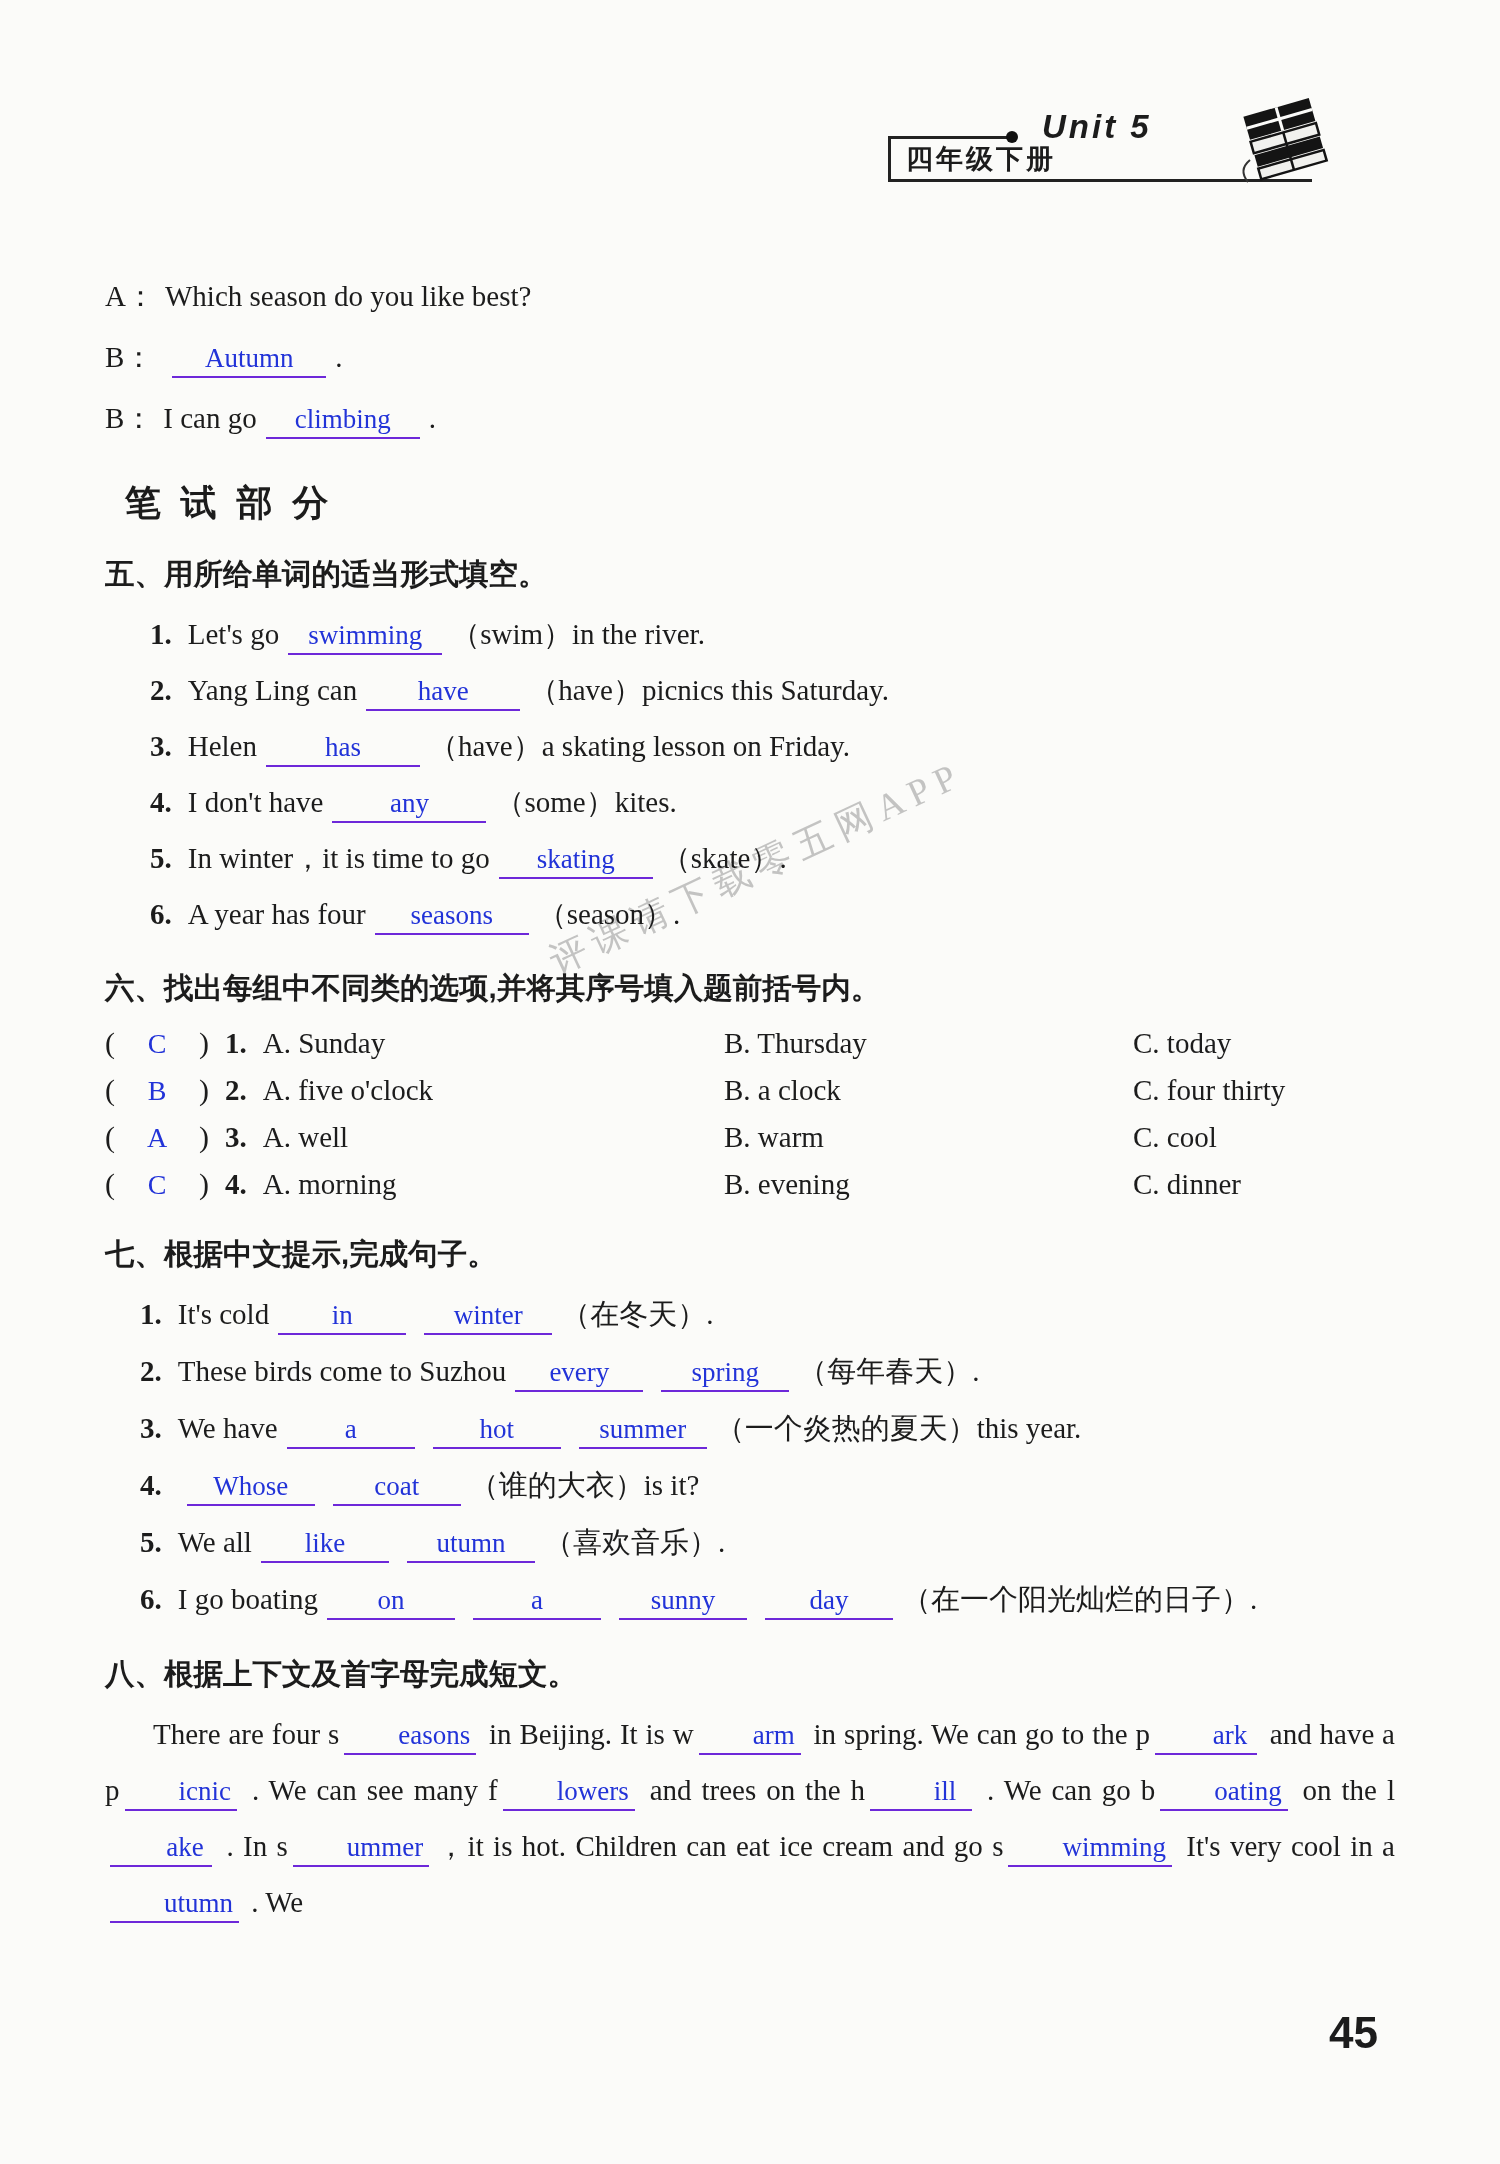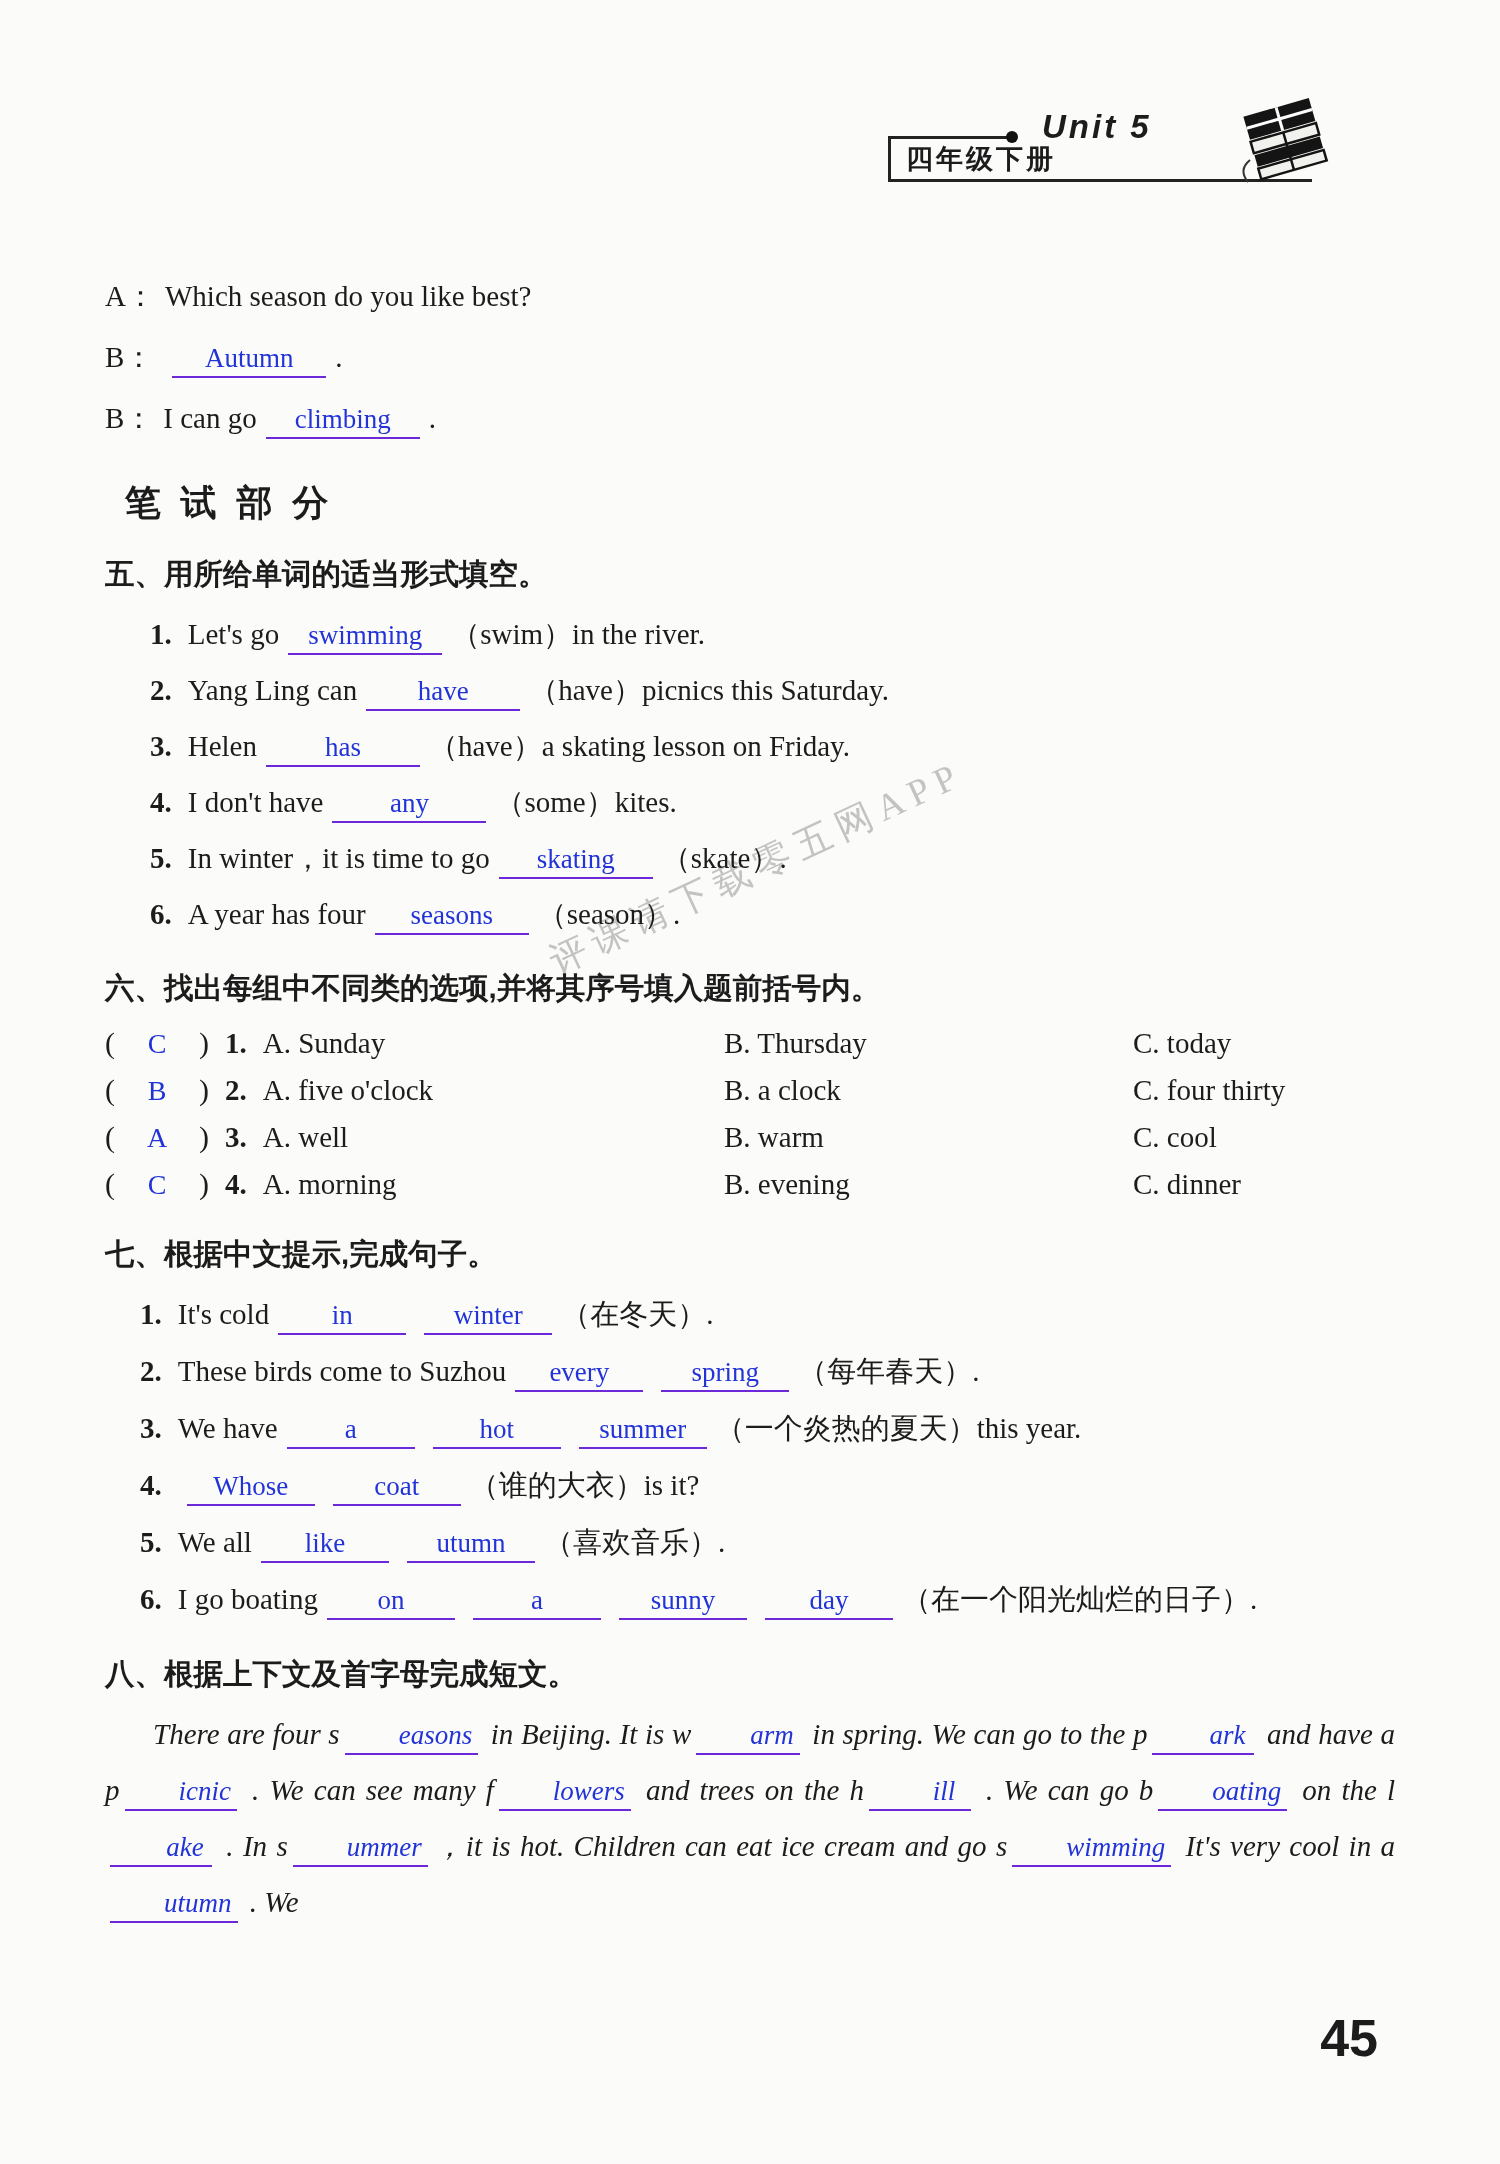--- a/index.html
+++ b/index.html
@@ -52,24 +52,24 @@
   
   .g6-row{display:flex;line-height:46px;gap:44px;}
   .g6-colA{width:575px;flex:0 0 575px;}
   .g6-colB{width:365px;flex:0 0 365px;}
   .g6-colC{flex:1;}
   .paren{font-size:30px;}
   .g6-ans{display:inline-block;width:84px;text-align:center;color:#2233d8;font-size:28px;}
   .g6-num{font-weight:bold;margin-left:16px;}
   .g6-opt{margin-left:16px;}
   
-  .passage{margin:4px 0 0;text-indent:48px;text-align:justify;line-height:56px;font-style:italic;}
+  .passage{margin:4px 0 0;text-indent:48px;text-align:justify;line-height:56px;}
   .pagenum{
     position:absolute;right:122px;top:2008px;z-index:1;
-    font-family:"Liberation Sans","DejaVu Sans",sans-serif;font-weight:bold;font-size:52px;
+    font-family:"Liberation Sans","DejaVu Sans",sans-serif;font-weight:bold;font-size:44px;
   }
 </style>
 </head>
 <body>
 
 <div class="page">
 
   <div class="hdr-el hdr-topline"></div>
   <div class="hdr-el hdr-dot"></div>
   <div class="hdr-el hdr-leftline"></div>

